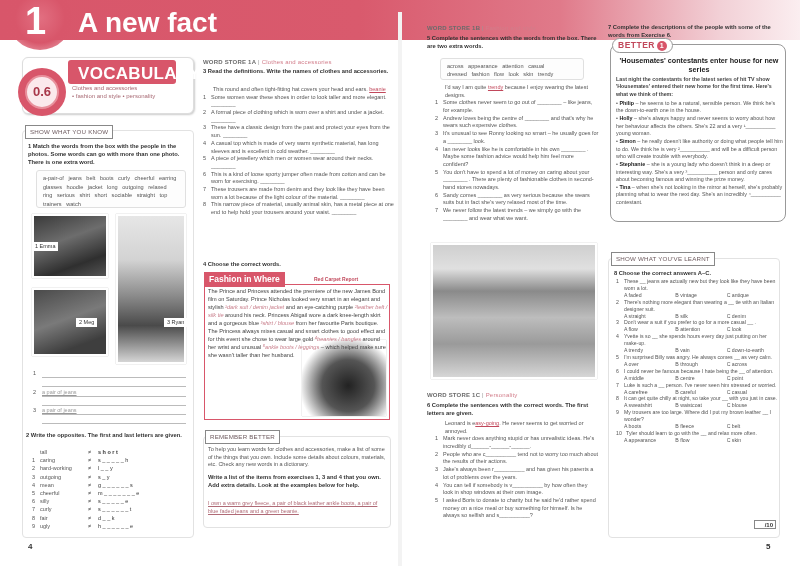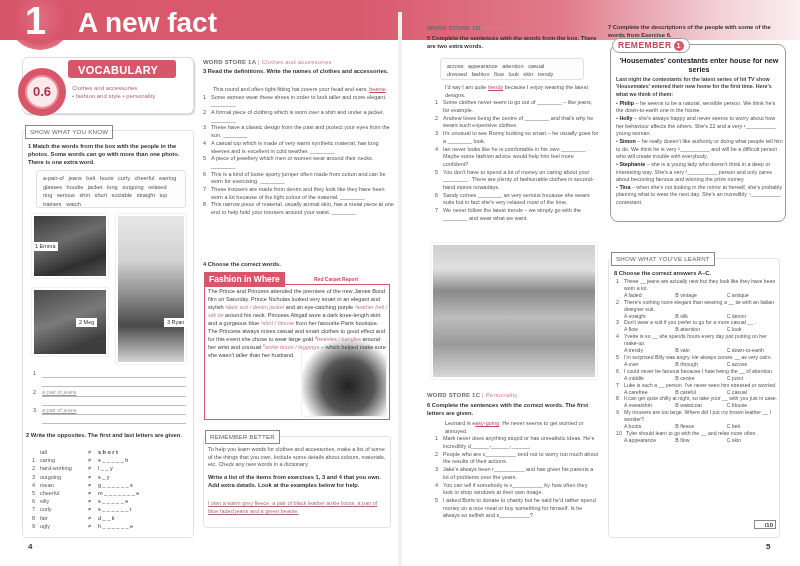--- a/index.html
+++ b/index.html
@@ -5,21 +5,21 @@
 *{box-sizing:border-box;margin:0;padding:0}
 body{width:800px;height:566px;background:#fff;font-family:"Liberation Sans",sans-serif;color:#333;position:relative;overflow:hidden;font-size:5.6px;line-height:1.35}
 .banner{position:absolute;left:0;top:0;width:800px;height:40px;background:linear-gradient(90deg,#d8566a 0%,#d95a6d 45%,#e07a8a 70%,#f2d0d6 90%,#fbeef0 100%)}
 .unit-circle{position:absolute;left:8px;top:-14px;width:64px;height:64px;border-radius:50%;background:radial-gradient(circle,#e26f81 0%,#d8566a 55%,rgba(216,86,106,0.4) 100%);}
 .unit-num{position:absolute;left:25px;top:-4px;font-size:38px;font-weight:bold;color:#fff;font-family:"Liberation Sans",sans-serif}
 .unit-title{position:absolute;left:78px;top:4px;font-size:28px;font-weight:bold;color:#fff}
 .page-split{position:absolute;left:398px;top:12px;width:4px;height:554px;background:#f3f3f3}
 .vocab-box{position:absolute;left:22px;top:57px;width:172px;height:57px;border:1px solid #ddd;border-radius:6px;background:#fff;box-shadow:1px 1px 2px #ccc}
 .vocab-circle{position:absolute;left:18px;top:68px;width:48px;height:48px;border-radius:50%;background:#d8566a;}
 .vocab-circle-inner{position:absolute;left:25px;top:75px;width:34px;height:34px;border-radius:50%;background:#fbe9ec;border:2px solid #e8909c;text-align:center;line-height:30px;font-size:13px;font-weight:bold;color:#a8384a}
-.vocab-tab{position:absolute;left:68px;top:60px;width:108px;height:18px;background:#d8566a;border-radius:3px;color:#fff;font-weight:bold;font-size:11px;padding:3px 0 0 10px;letter-spacing:.3px}
+.vocab-tab{position:absolute;left:68px;top:60px;width:108px;height:24px;background:#d8566a;border-radius:3px;color:#fff;font-weight:bold;font-size:17px;padding:3px 0 0 10px;letter-spacing:.3px}
 .vocab-sub{position:absolute;left:72px;top:84px;color:#a86a74;font-size:6px;line-height:1.4}
 .label-tab{position:absolute;border:1px solid #888;background:#fff;color:#6d5a5e;font-size:6.2px;padding:2px 4px;letter-spacing:.2px}
 .panel{position:absolute;border:1px solid #e2e2e2;border-radius:4px;background:#fff}
 .ex-title{position:absolute;font-weight:bold;font-size:5.8px;color:#333}
 .wordbox{position:absolute;border:1px solid #e0e0e0;border-radius:3px;background:#fdfdfd;color:#555;padding:3px 6px;font-size:5.6px;line-height:1.55;word-spacing:3px}
 .photo{position:absolute;background:linear-gradient(135deg,#555,#999 40%,#444 70%,#777);border:2px solid #fff;box-shadow:0 0 1px #aaa}
 .photo-label{position:absolute;background:#fff;color:#333;font-size:5.5px;padding:1px 3px}
 .ws-title{position:absolute;font-size:6px;color:#666;letter-spacing:.2px}
 .ws-title b{color:#6b6b6b;font-weight:bold}
 .ws-title span{color:#d27d8a}
@@ -263,21 +263,21 @@
       <span style="flex:1">You can tell if somebody is v__________ by how often they look in shop windows at their own image.</span>
     </div>
   <div style="display:flex">
       <span class="num">5</span>
       <span style="flex:1">I asked Boris to donate to charity but he said he'd rather spend money on a nice meal or buy something for himself. Is he always so selfish and s__________?</span>
     </div>
 </div>
 
 <div class="ex-title" style="left:608px;top:24px;width:180px">7  Complete the descriptions of the people with some of the words from Exercise 6.</div>
 <div class="channel"></div>
-<div class="channel-tag"><span>REMEMBER</span><span class="channel-dot">1</span></div>
+<div class="channel-tag"><span>BETTER</span><span class="channel-dot">1</span></div>
 <div class="head-c">'Housemates' contestants enter house for new series</div>
 <div class="txt" style="left:616px;top:76px;width:168px;color:#444;font-weight:bold;font-size:5.3px">Last night the contestants for the latest series of hit TV show 'Housemates' entered their new home for the first time. Here's what we think of them:</div>
 <div class="txt" style="left:616px;top:100px;width:168px;color:#555;font-size:5.4px;line-height:1.38">
   <div class="list-item">• <b style="color:#222">Philip</b><span> – he seems to be a natural, sensible person. We think he's the down-to-earth one in the house.</span></div>
   <div class="list-item">• <b style="color:#222">Holly</b><span> – she's always happy and never seems to worry about how her behaviour affects the others. She's 22 and a very ¹__________ young woman.</span></div>
   <div class="list-item">• <b style="color:#222">Simon</b><span> – he really doesn't like authority or doing what people tell him to do. We think he is very ²__________ and will be a difficult person who will create trouble with everybody.</span></div>
   <div class="list-item">• <b style="color:#222">Stephanie</b><span> – she is a young lady who doesn't think in a deep or interesting way. She's a very ³__________ person and only cares about becoming famous and winning the prize money.</span></div>
   <div class="list-item">• <b style="color:#222">Tina</b><span> – when she's not looking in the mirror at herself, she's probably planning what to wear the next day. She's an incredibly ⁴__________ contestant.</span></div>
 </div>
 

